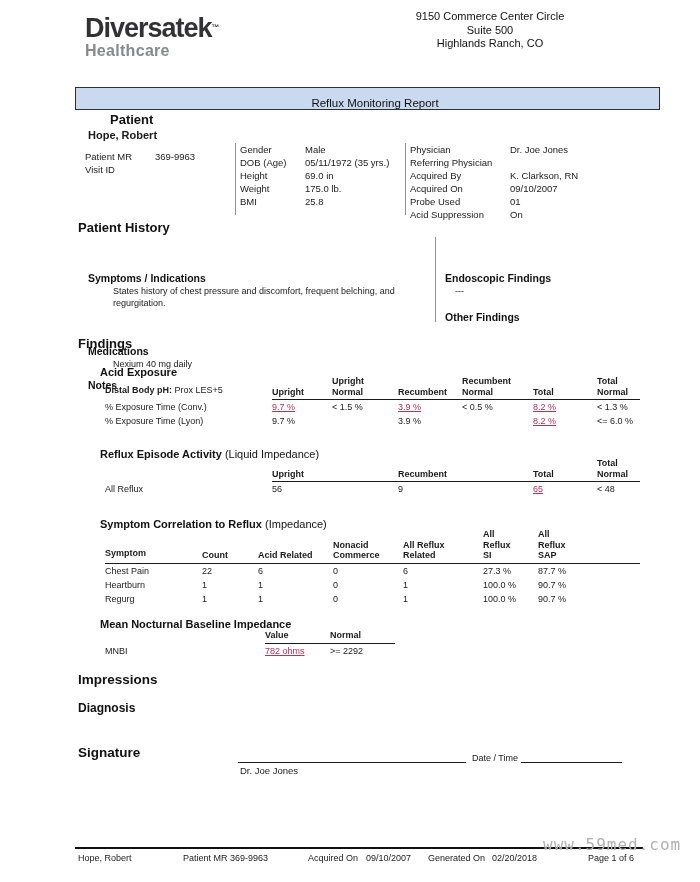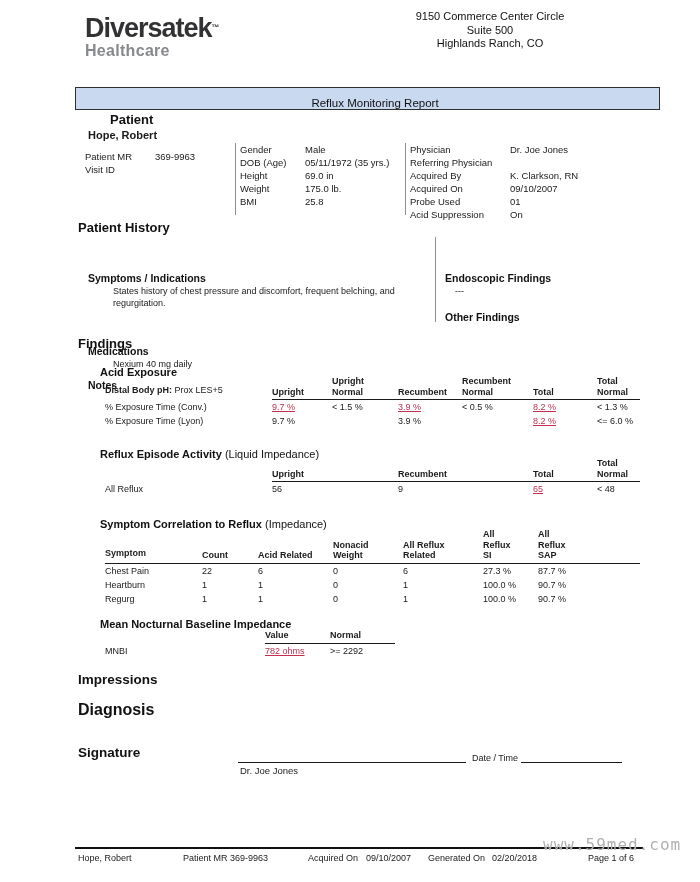--- a/index.html
+++ b/index.html
@@ -246,21 +246,21 @@
           <col style="width: 80px;">
           <col style="width: 55px;">
           <col style="width: 102px;">
         </colgroup>
         <thead>
           <tr>
             <th class="lblh u"><span class="b">Symptom</span></th>
             <th class="u">Count</th>
             <th class="u">Acid Related</th>
             <th class="u">Nonacid
-Weight</th>
+Commerce</th>
             <th class="u">All Reflux
 Related</th>
             <th class="u">All
 Reflux
 SI</th>
             <th class="u">All
 Reflux
 SAP</th>
           </tr>
         </thead>
@@ -315,21 +315,21 @@
           <tr>
             <td class="lbl b">MNBI</td>
             <td><span class="flag">782 ohms</span></td>
             <td>&gt;= 2292</td>
           </tr>
         </tbody>
       </table>
     </div>
 
   <div class="h1" style="left:78px;top:672px;font-size:13.5px;">Impressions</div>
-  <div class="h1" style="left:78px;top:701px;font-size:16px;">Diagnosis</div>
+  <div class="h1" style="left:78px;top:701px;font-size:12px;">Diagnosis</div>
   <div class="h1" style="left:78px;top:745px;font-size:13.5px;">Signature</div>
   <div class="sig-line" style="left:238px;top:762px;width:228px;"></div>
   <div class="small" style="left:240px;top:765px;">Dr. Joe Jones</div>
   <div class="small" style="left:472px;top:753px;font-size:9px;">Date / Time</div>
   <div class="sig-line" style="left:521px;top:762px;width:101px;"></div>
 
   <div class="footer-rule"></div>
   <div class="fitem" style="left:78px;">Hope, Robert</div>
   <div class="fitem" style="left:183px;">Patient MR 369-9963</div>
   <div class="fitem" style="left:308px;">Acquired On</div>

